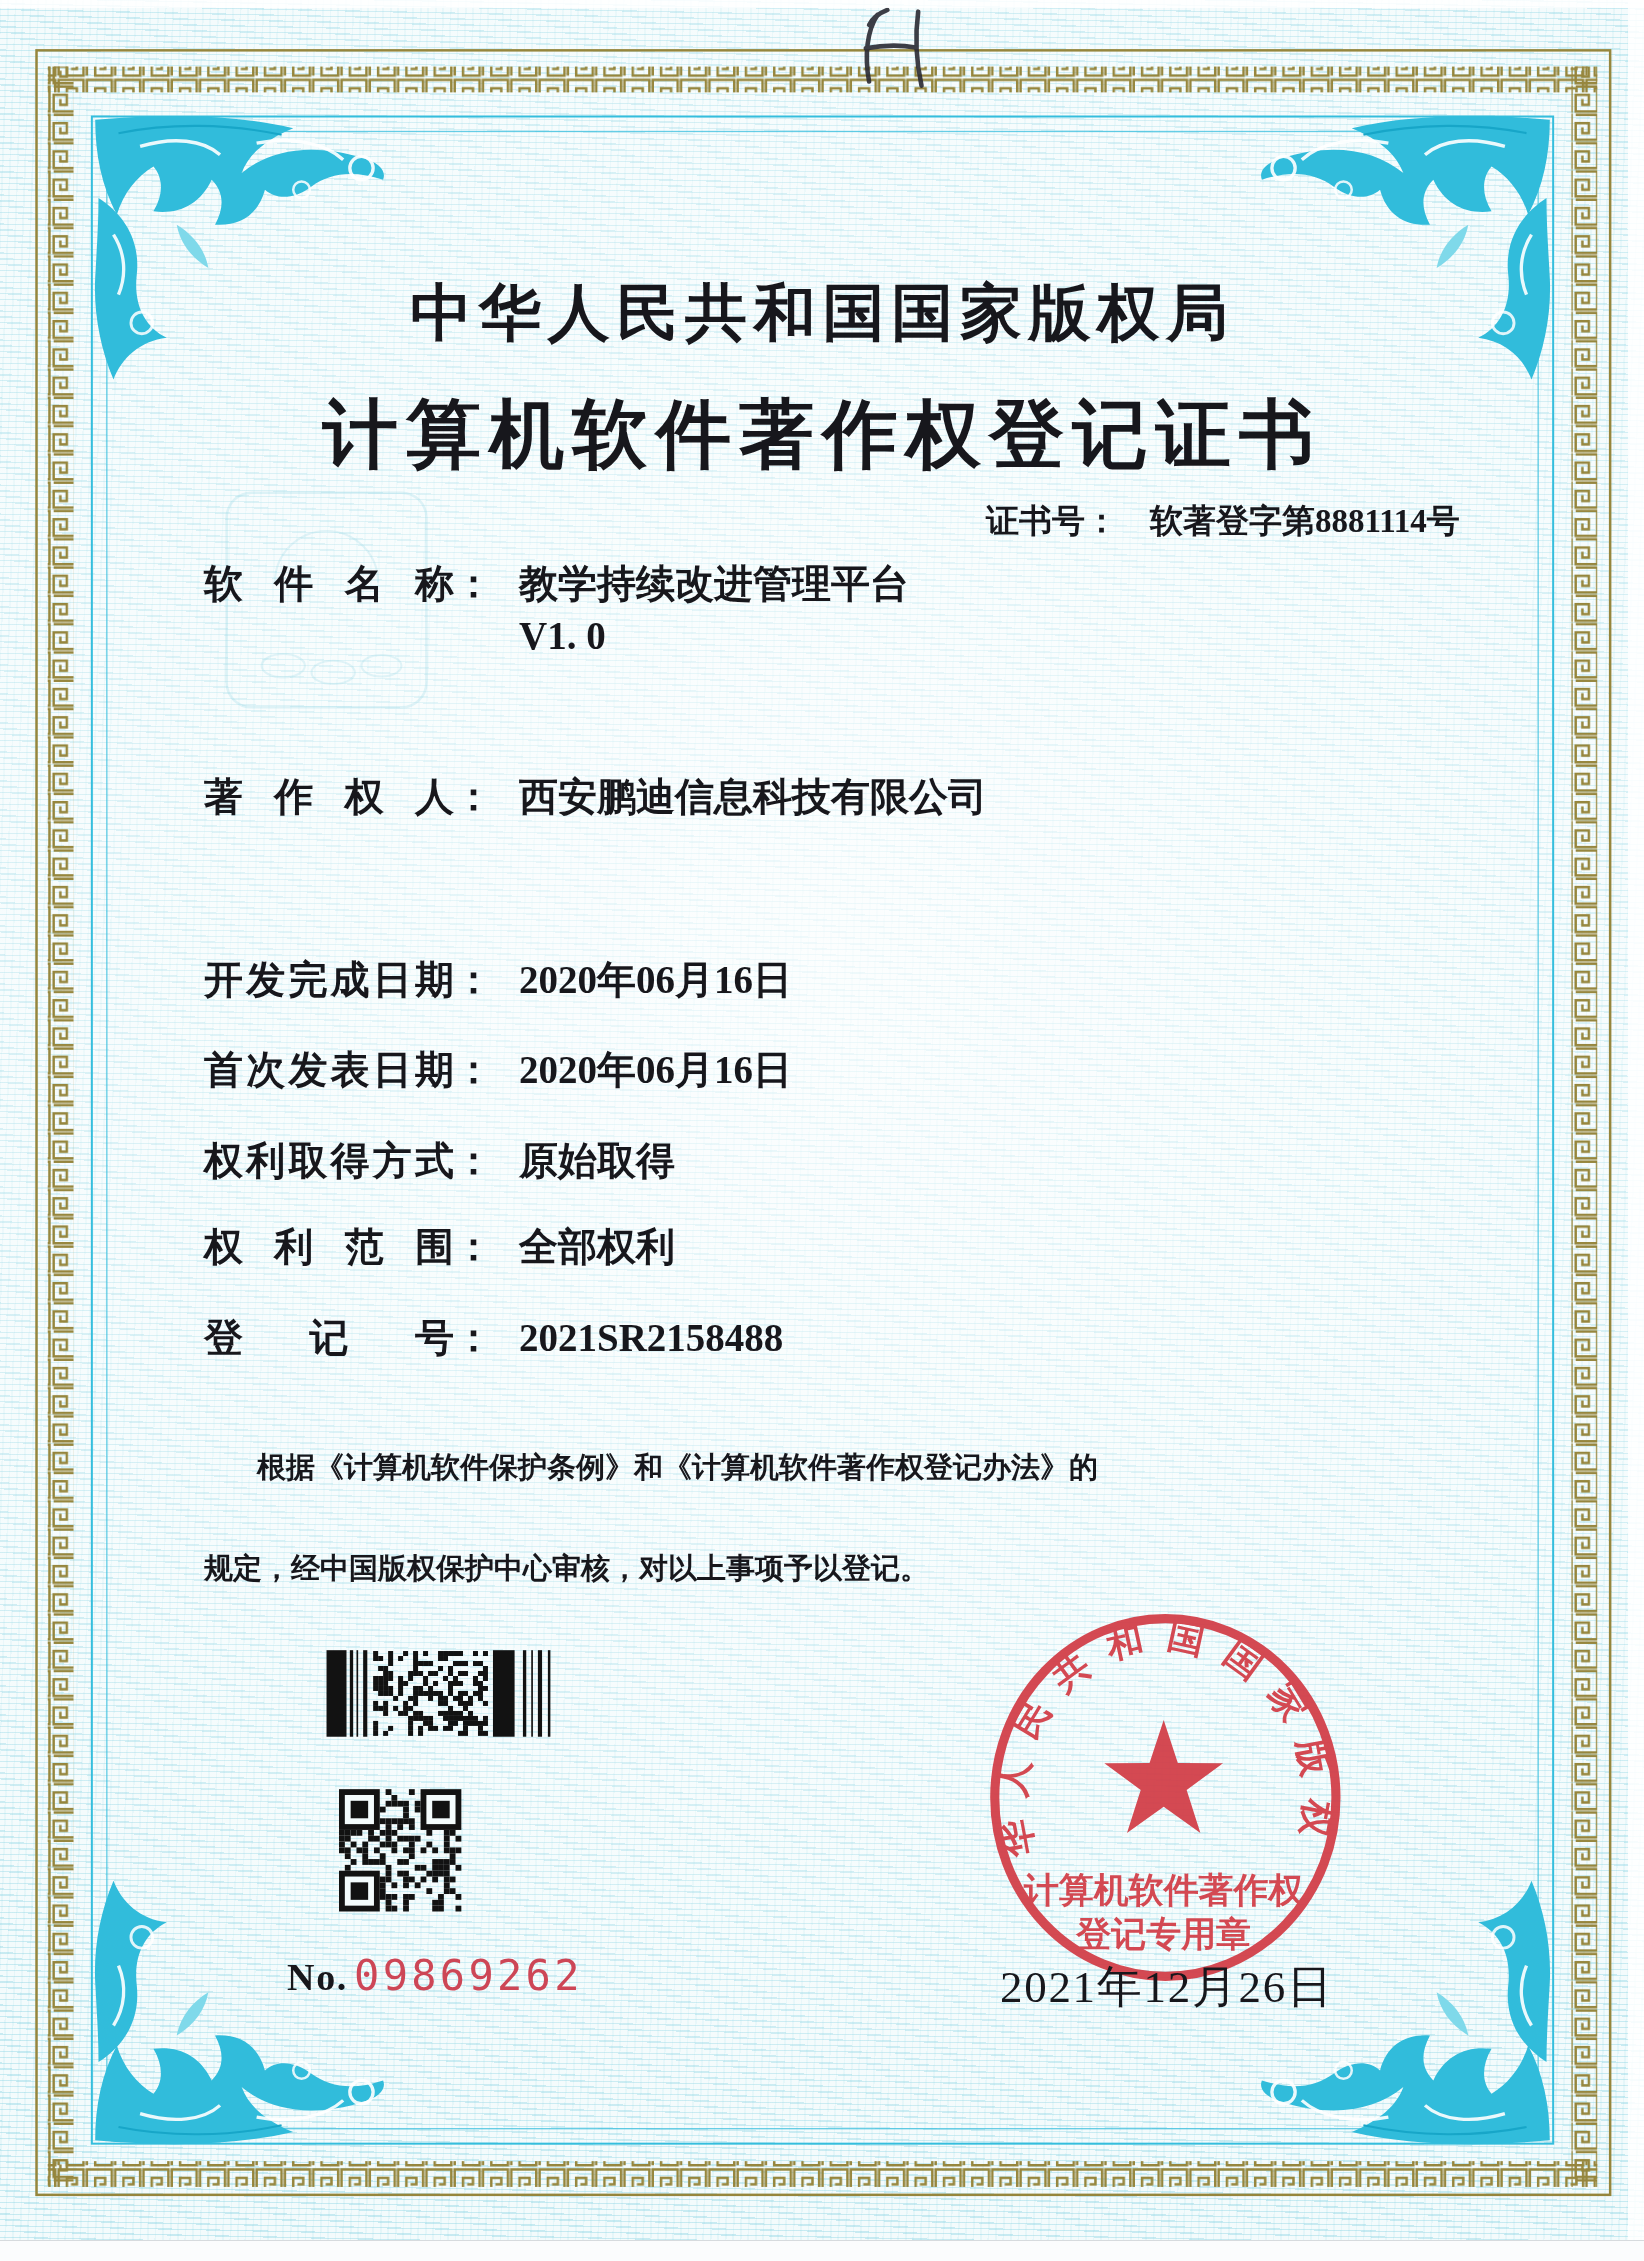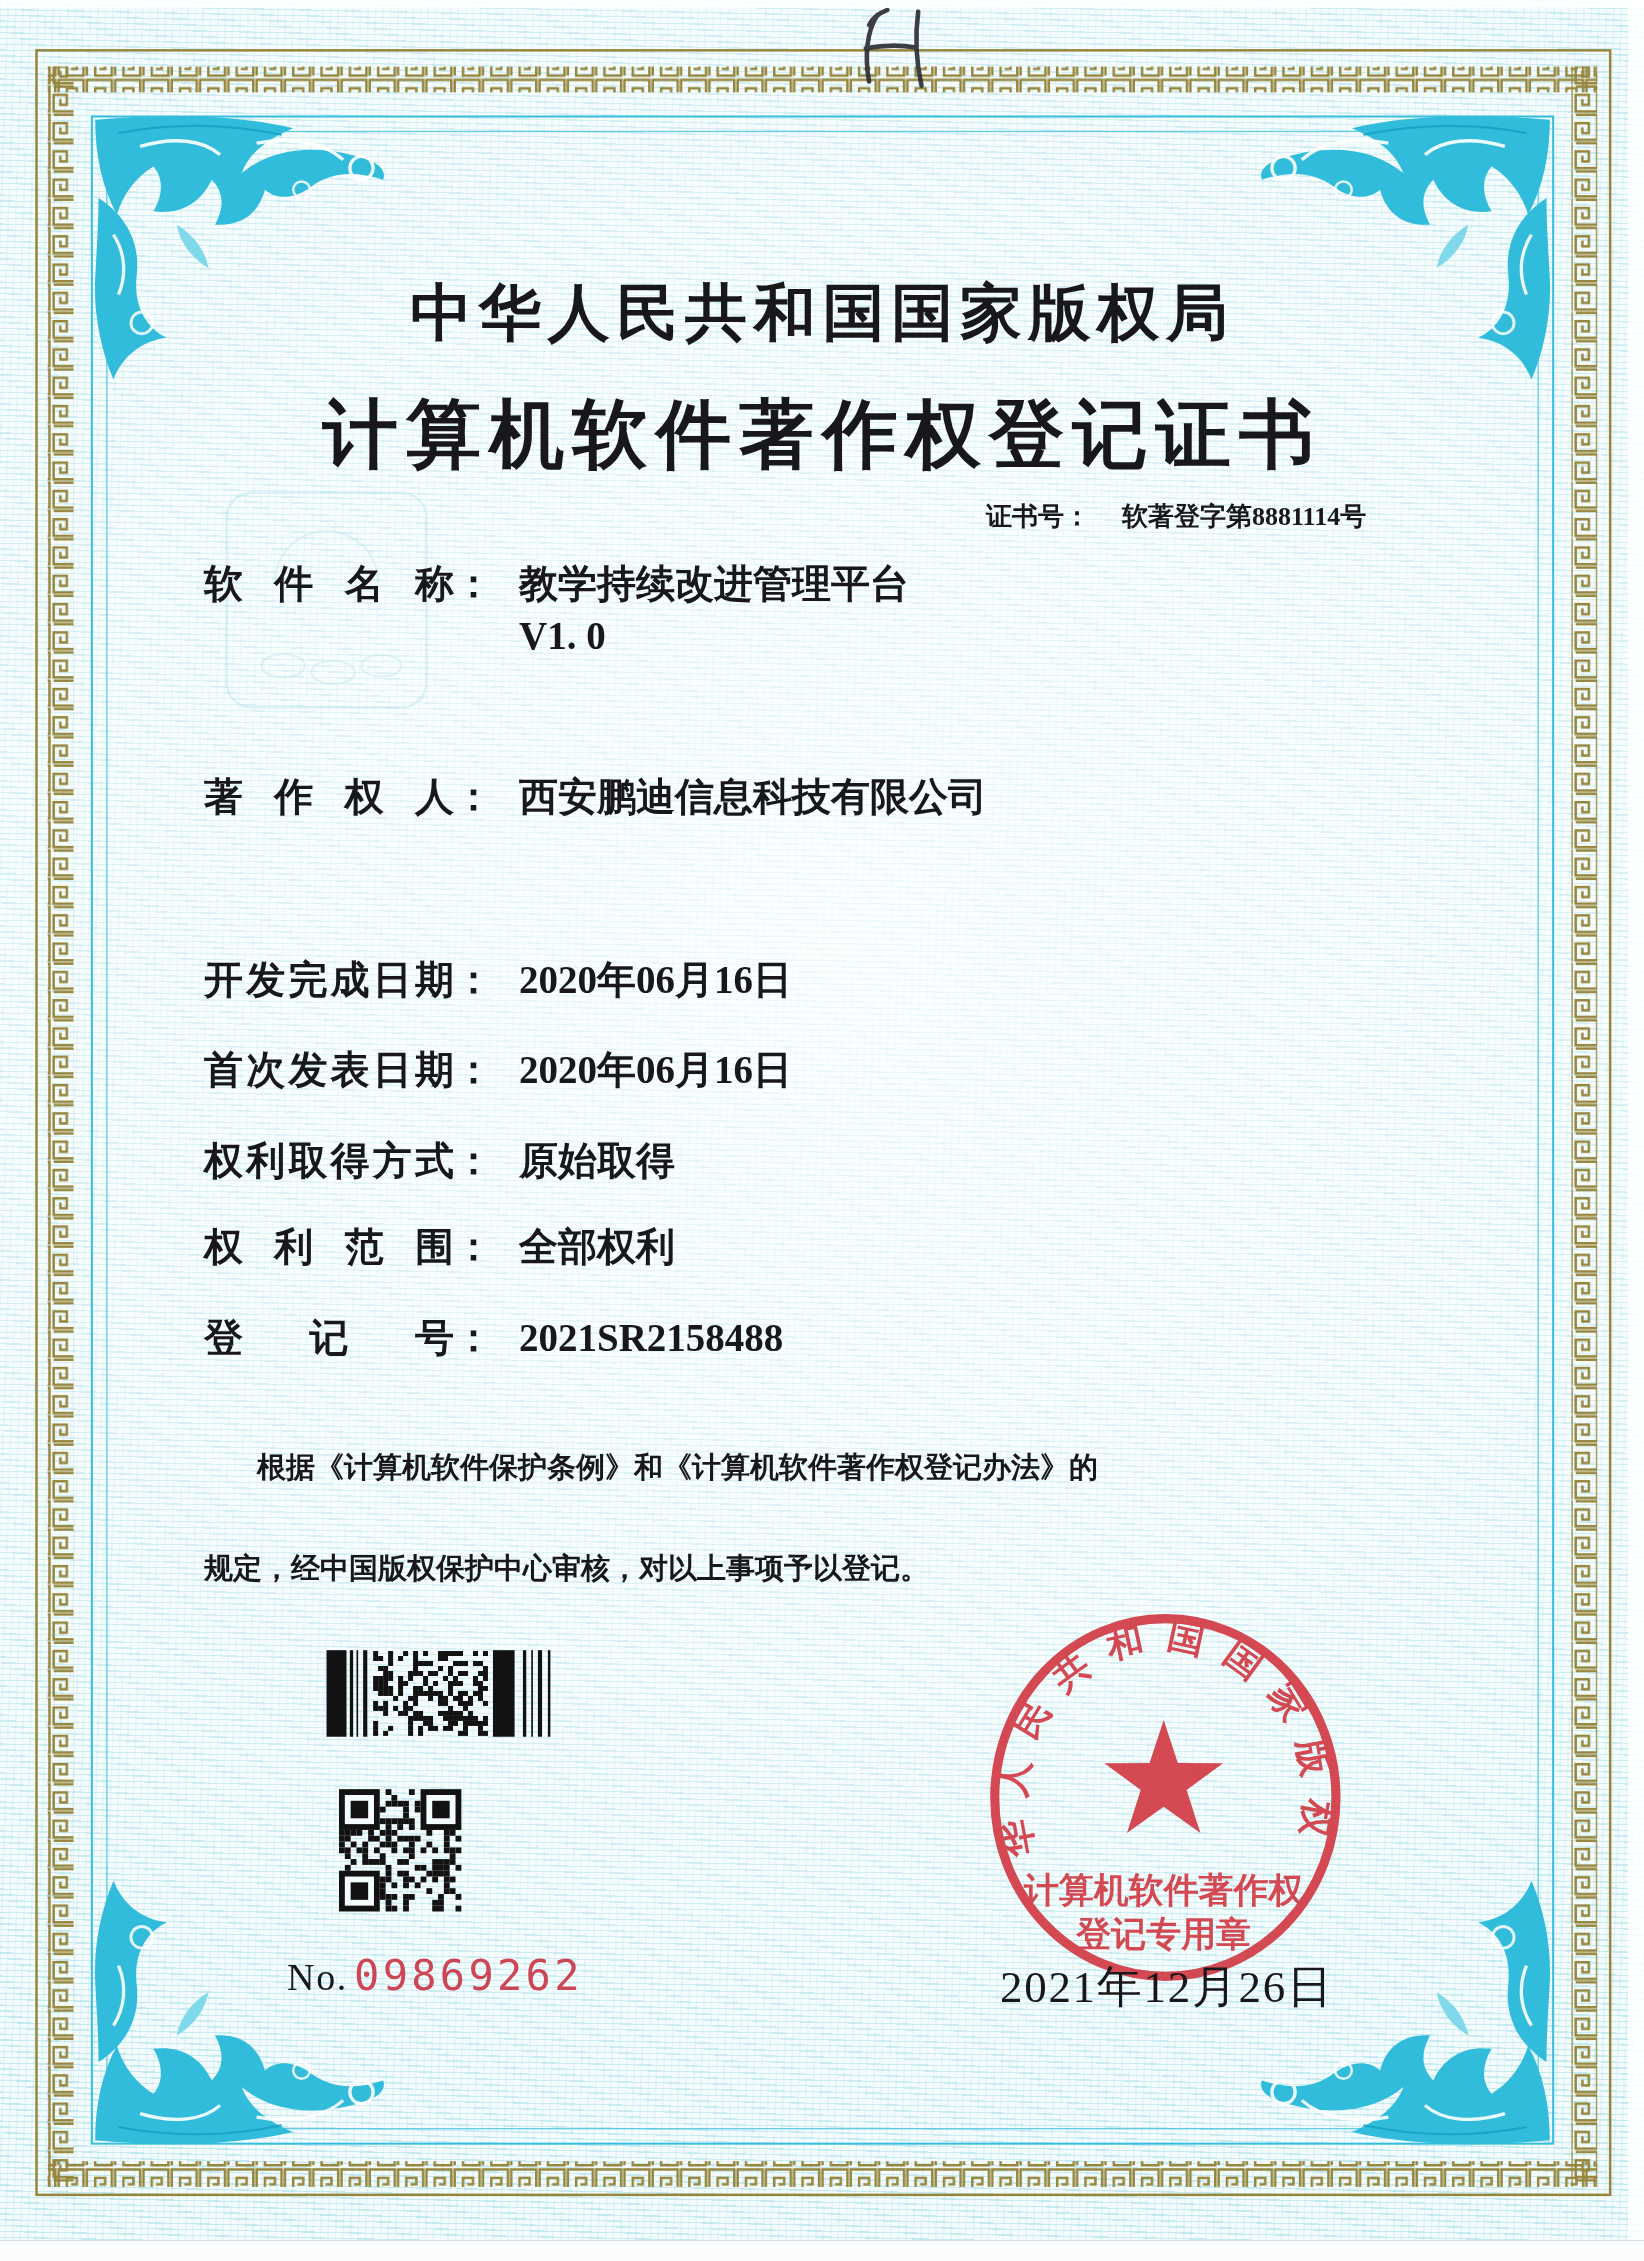--- a/index.html
+++ b/index.html
@@ -8,32 +8,32 @@
         font-family:"Liberation Serif","DejaVu Serif",serif;}
   .waves{position:absolute;inset:0;
     background:
       radial-gradient(120% 80% at 50% 42%, rgba(255,255,255,.72), rgba(255,255,255,0) 72%),
       repeating-linear-gradient(92deg, rgba(125,208,224,.12) 0 1.7px, rgba(255,255,255,0) 1.7px 7.5px),
       repeating-linear-gradient(1.2deg, rgba(104,199,219,.32) 0 1.3px, rgba(255,255,255,0) 1.3px 5.8px);}
   svg.decor{position:absolute;inset:0;width:1645px;height:2261px;}
   .txt{position:absolute;white-space:nowrap;}
   .authority{left:0;width:100%;text-align:center;top:271px;font-size:62px;font-weight:700;letter-spacing:6.7px;}
   .cert-title{left:0;width:100%;text-align:center;top:385px;font-size:75px;font-weight:700;letter-spacing:8.3px;}
-  .certno-line{left:986px;top:499px;font-size:26px;font-weight:700;}
+  .certno-line{left:986px;top:499px;font-size:33px;font-weight:700;}
   .certno-line .val{margin-left:32px;}
   .row{position:absolute;left:204px;font-size:39px;font-weight:700;}
   .lbl{display:inline-block;width:250px;text-align:justify;text-align-last:justify;vertical-align:top;line-height:52px;}
   .colon{vertical-align:top;line-height:52px;}
   .vals{display:inline-block;margin-left:26px;vertical-align:top;line-height:52px;}
   .r0{top:558px}.r1{top:771px}.r2{top:954px}.r3{top:1044px}.r4{top:1135px}.r5{top:1221px}.r6{top:1312px}
   .body-line{position:absolute;left:204px;width:1207px;font-size:29px;font-weight:700;line-height:50px;white-space:nowrap;}
   .bl1{top:1442px;text-indent:53px;}
   .bl2{top:1543px;}
   .serial{left:287px;top:1951px;font-size:38px;}
-  .serial .no-label{font-weight:400;letter-spacing:1.7px;}
+  .serial .no-label{font-weight:700;letter-spacing:1.7px;}
   .serial .serial-num{margin-left:6px;font-family:"DejaVu Sans Mono",monospace;font-size:42px;
         color:#cd4656;letter-spacing:3.3px;font-weight:400;}
   .issue-date{left:1000px;top:1957px;font-size:45px;font-weight:400;letter-spacing:1.7px;}
   .edge{position:absolute;background:rgba(255,255,255,.85);}
   .edge-top{left:0;top:0;width:100%;height:8.3px;}
   .edge-right{right:0;top:0;width:16.6px;height:100%;}
   .edge-bottom{left:0;bottom:0;width:100%;height:20px;background:#fbfcfd;border-top:1.7px solid #d6dadd;}
 </style>
 </head>
 <body>

